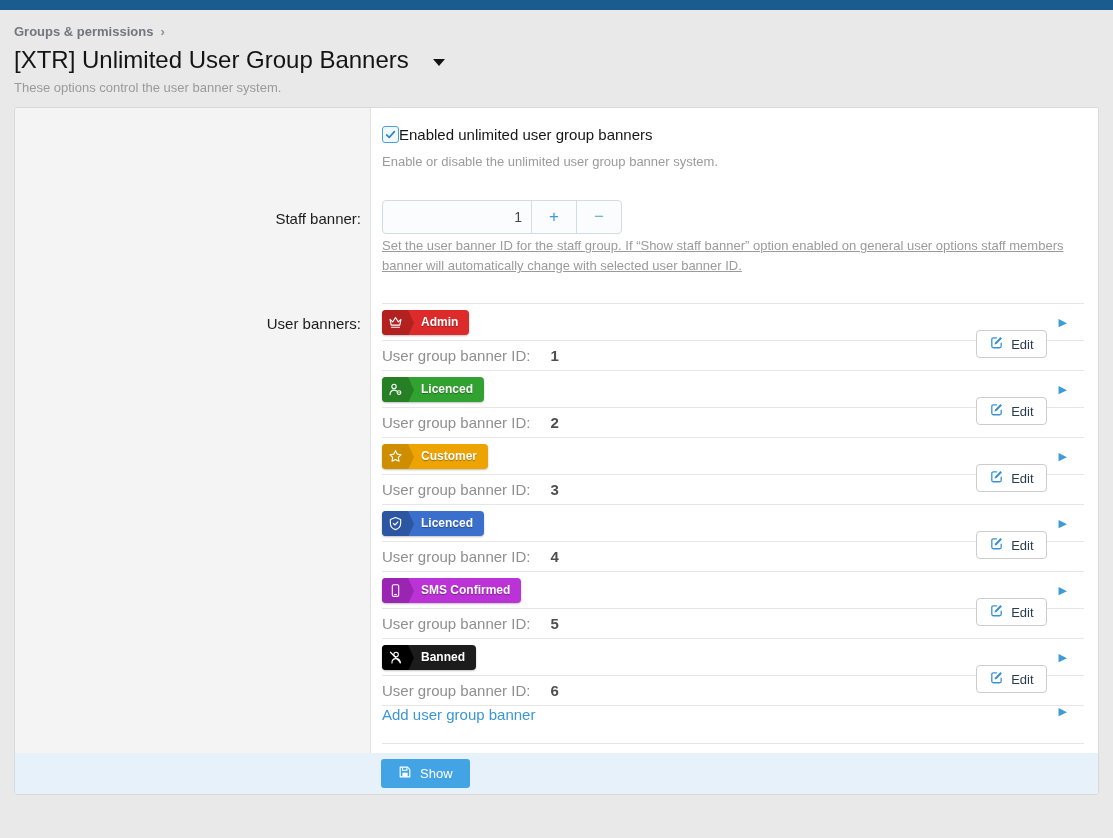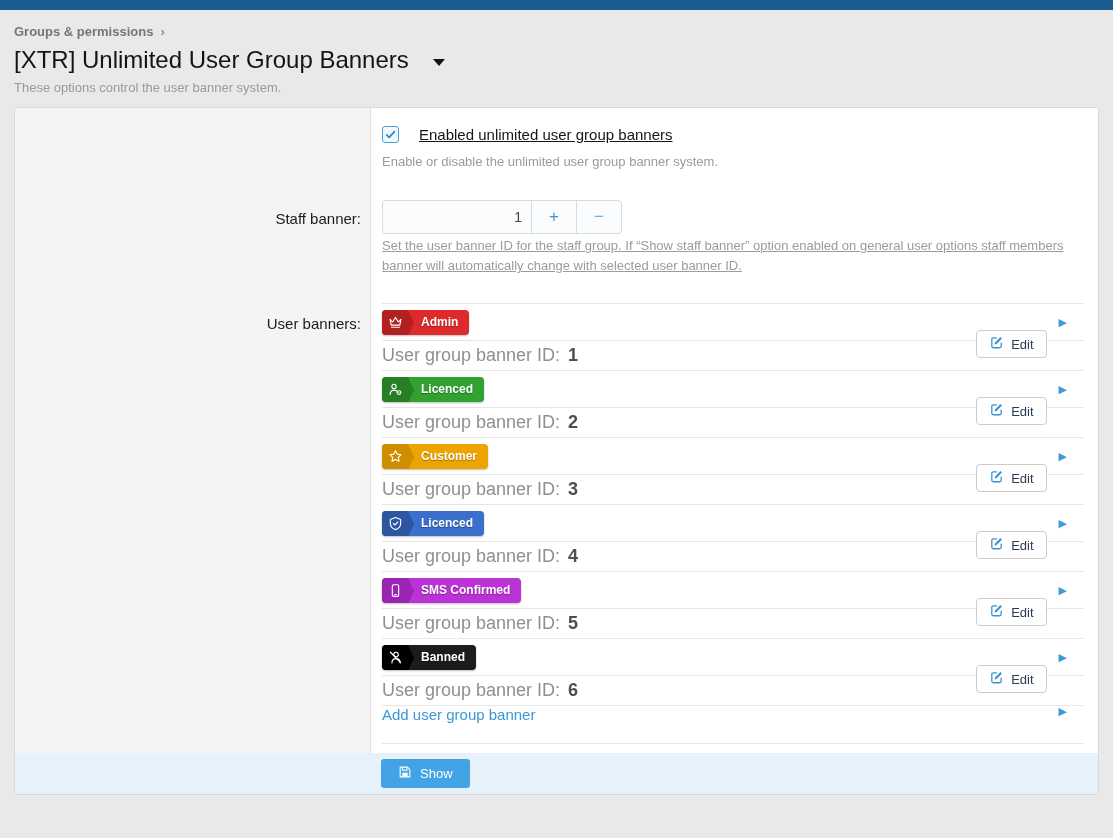--- a/index.html
+++ b/index.html
@@ -19,42 +19,42 @@
 
   .panel-wrap { margin-top:12px; border:1px solid #d9d9d9; border-radius:3px; overflow:hidden; background:#fff; }
   .panel {
     display:grid; grid-template-columns:356px 1fr;
     background:linear-gradient(90deg,#f4f4f4 0,#f4f4f4 355px,#e2e2e2 355px,#e2e2e2 356px,#ffffff 356px);
   }
   .cell-label { text-align:right; padding-right:10px; font-size:15px; color:#1b1b1b; }
   .cell-content { padding-left:11px; padding-right:14px; }
 
   .row-enable-content { padding-top:18px; }
-  .check-line { display:flex; align-items:center; gap:20px;text-decoration:underline; }
+  .check-line { display:flex; align-items:center; gap:0; }
   .checkbox { width:17px; height:17px; border:1px solid #4a9fd8; border-radius:3px; background:#f1f8fd; display:inline-flex; align-items:center; justify-content:center; cursor:pointer; }
   .checkbox svg { display:none; }
   .checkbox.on svg { display:block; }
   .check-label { font-size:15px; color:#161616; }
   .hint { font-size:13px; color:#9b9b9b; line-height:1.55; }
   .row-enable-content .hint { margin-top:9px; }
 
   .row-staff-label { padding-top:38px; }
   .row-staff-content { padding-top:28px; }
   .spinner { width:240px; height:34px; border:1px solid #d2dce3; border-radius:4px; background:#fbfcfd; display:flex; overflow:hidden; }
   .spinner input { flex:1; min-width:0; border:0; background:transparent; text-align:right; padding-right:9px; font-size:14px; color:#454545; font-family:inherit; outline:none; }
   .spin-btn { width:45px; border:0; border-left:1px solid #d2dce3; background:transparent; font-size:17px; cursor:pointer; display:flex; align-items:center; justify-content:center; font-family:inherit; }
   .spin-plus { color:#3a99d9; }
   .spin-minus { color:#74aed8; }
   .row-staff-content .hint { margin-top:2px;text-decoration:underline; }
 
   .row-banners-label { padding-top:39px; }
   .row-banners-content { padding-top:27px; padding-bottom:9px; }
 
   .banner-row { height:37px; display:flex; align-items:center; border-top:1px solid #e6e6e6; }
-  .id-row { height:30px; display:flex; align-items:center; gap:8px; border-top:1px solid #e6e6e6; font-size:18px; color:#8f8f8f; }
+  .id-row { height:30px; display:flex; align-items:center; gap:20px; border-top:1px solid #e6e6e6; font-size:15px; color:#8f8f8f; }
   .id-row b { color:#4e4e4e; }
   .add-row { height:39px; display:flex; align-items:flex-start; border-top:1px solid #e6e6e6; border-bottom:1px solid #e6e6e6; }
   .add-link { font-size:15px; color:#3b97d3; text-decoration:none; cursor:pointer; }
 
   .badge { display:inline-flex; align-items:stretch; height:25px; border-radius:4px; overflow:hidden; color:#fff; box-shadow:0 1px 2px rgba(0,0,0,.25); cursor:default; }
   .badge-icon { width:26px; display:flex; align-items:center; justify-content:center; position:relative; }
   .badge-chevron { width:0; height:0; border-top:13px solid transparent; border-bottom:13px solid transparent; border-left-width:6px; border-left-style:solid; }
   .badge-label { display:flex; align-items:center; padding:0 11px 0 7px; font-size:12px; font-weight:bold; text-shadow:0 1px 1px rgba(0,0,0,.35); white-space:nowrap; }
 
   .right-group { margin-left:auto; display:flex; align-items:center; }

